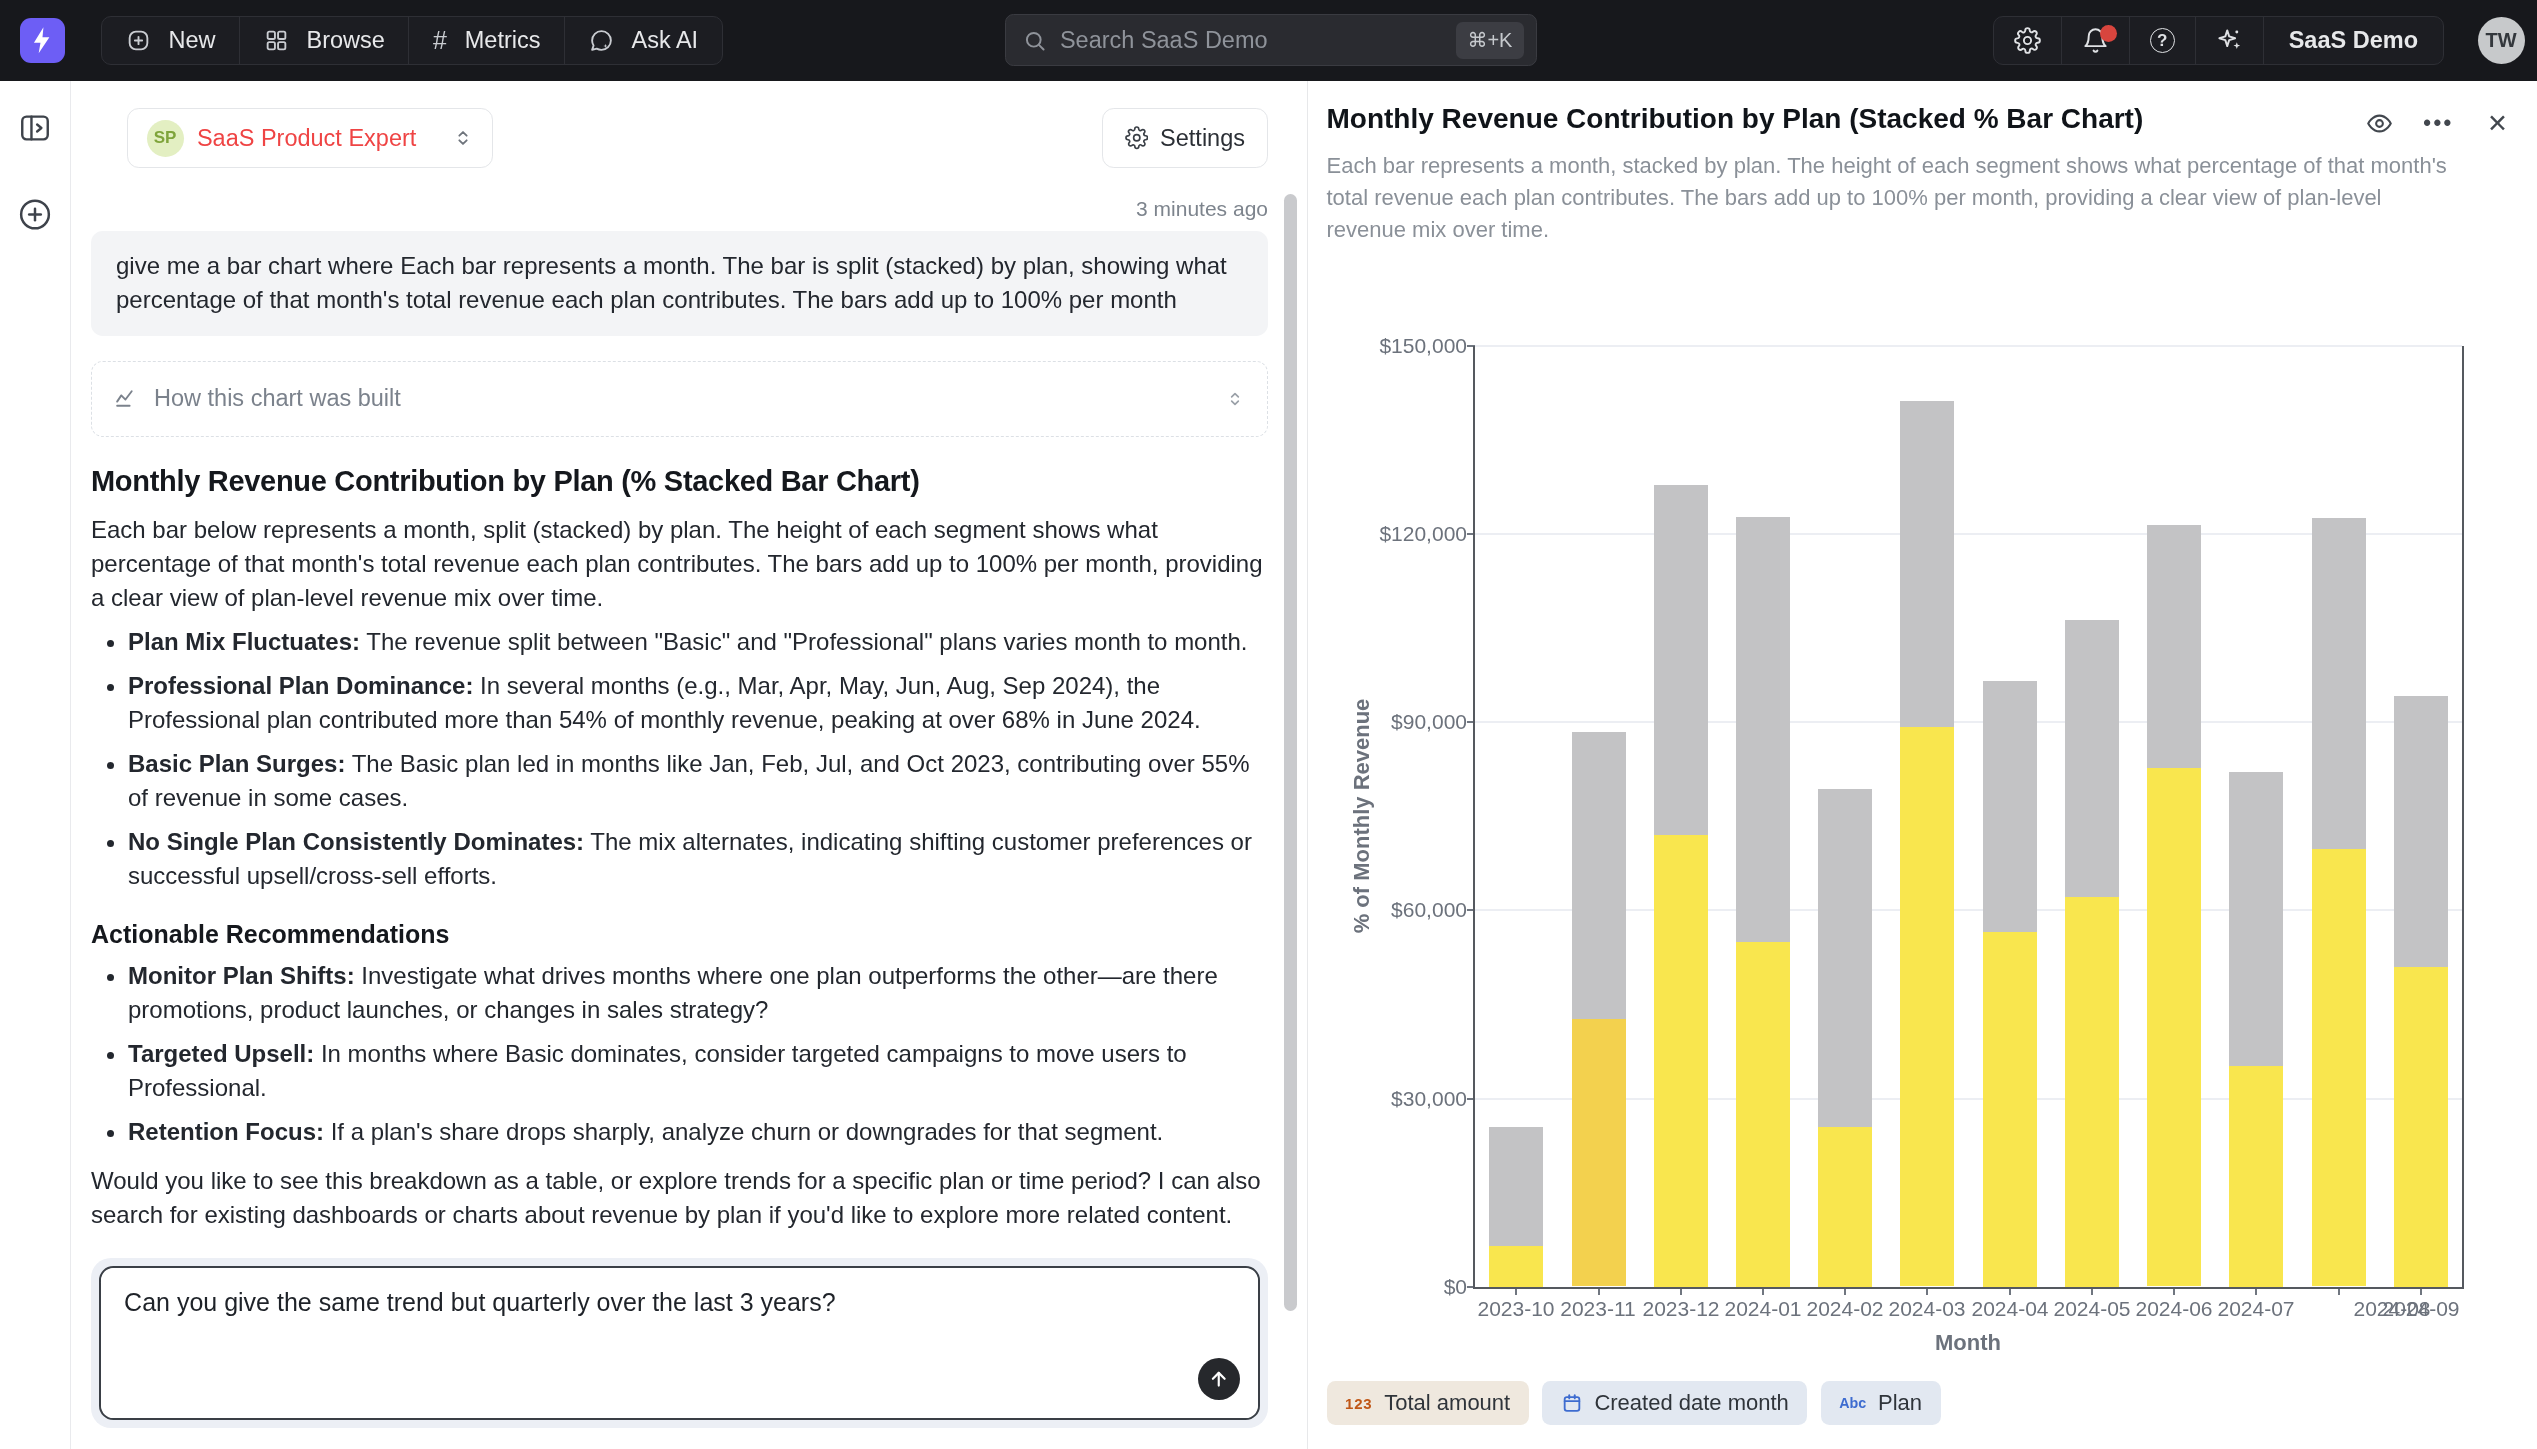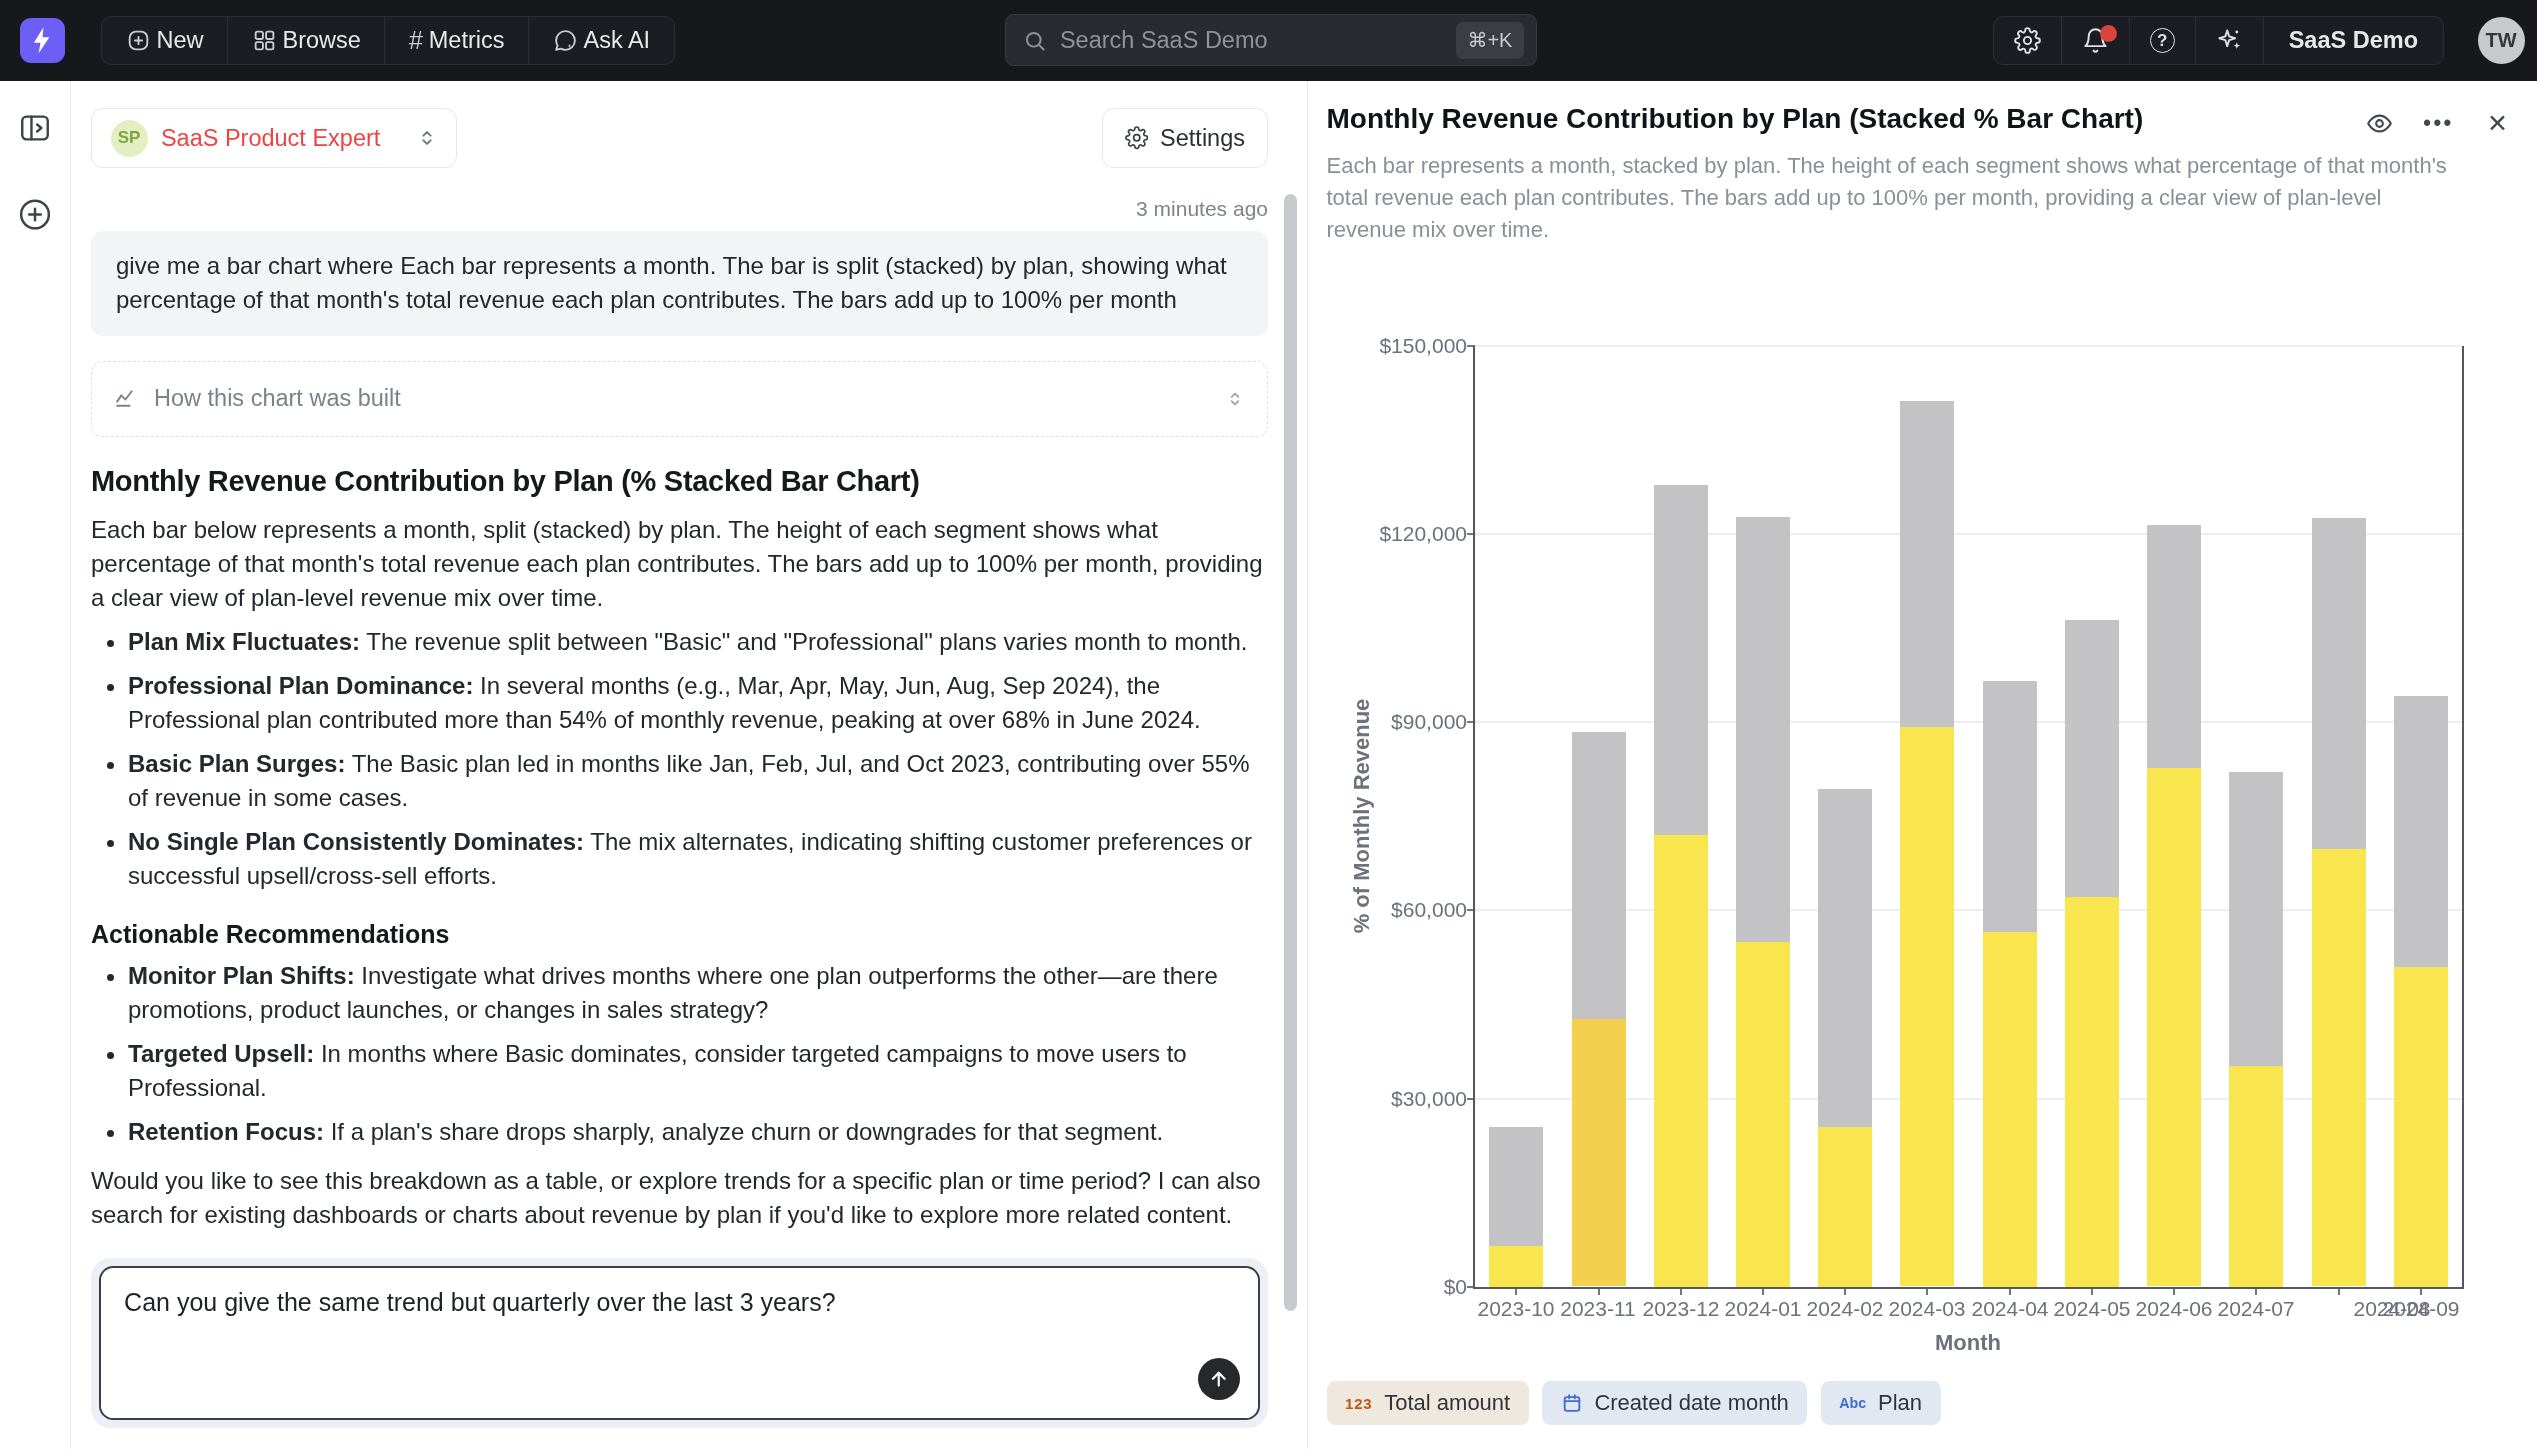--- a/index.html
+++ b/index.html
@@ -6,41 +6,41 @@
   html,body { width:2538px; height:1449px; }
   body { font-family:"Liberation Sans","DejaVu Sans",sans-serif; background:#fff; overflow:hidden; color:#23272E; }
   .screen { position:relative; width:2538px; height:1449px; }
 
   
   .navbar { position:absolute; left:0; top:0; width:2538px; height:81px; background:#17181C; display:flex; align-items:center; }
   .logo { position:absolute; left:20px; top:17.6px; width:45px; height:45px; border-radius:11px; background:#6D5EF5; display:flex; align-items:center; justify-content:center; cursor:pointer; }
   .nav-group { position:absolute; display:flex; align-items:stretch; height:49px; top:16px; border:0.8px solid #2E2F35; background:#1C1D22; border-radius:10px; overflow:hidden; }
   .nav-group-left { left:101px; }
   .nav-group-right { right:94px; }
-  .nav-item { display:flex; align-items:center; gap:6px; padding:0 23.5px; color:#E7E8EA; font-size:23.5px; cursor:pointer; border-right:0.8px solid #2E2F35; white-space:nowrap; }
+  .nav-item { display:flex; align-items:center; gap:18px; padding:0 23.5px; color:#E7E8EA; font-size:23.5px; cursor:pointer; border-right:0.8px solid #2E2F35; white-space:nowrap; }
   .nav-item:last-child { border-right:none; }
   .nav-item .hash { font-size:25px; color:#C9CCD1; }
   .icon-btn { display:flex; align-items:center; justify-content:center; padding:0 20px; border-right:0.8px solid #2E2F35; cursor:pointer; position:relative; }
   .icon-btn:last-child { border-right:none; }
   .badge-dot { position:absolute; top:8.4px; right:11.8px; width:17px; height:17px; border-radius:50%; background:#D8453E; }
   .help-circle { width:25px; height:25px; border:1.7px solid #DFE1E4; border-radius:50%; color:#DFE1E4; font-size:17px; font-weight:700; display:flex; align-items:center; justify-content:center; }
   .search { position:absolute; left:1005px; top:14.3px; width:532px; height:52px; background:#2A2B30; border:0.8px solid #3A3B41; border-radius:8.4px; display:flex; align-items:center; padding:0 11.8px 0 17px; }
   .search input { flex:1; background:transparent; border:none; outline:none; color:#fde047; font-size:23.5px; font-family:Liberation Sans, sans-serif; margin-left:13.4px; }
   .search input::placeholder { color:#8F939A; }
   .kbd { background:#3C3D43; color:#C6C9CD; border-radius:6.7px; font-size:20px; padding:6.7px 11.8px; }
   .workspace { color:#E7E8EA; font-size:23.5px; font-weight:600; padding:0 25px; display:flex; align-items:center; cursor:pointer; }
   .avatar { position:absolute; right:13.4px; top:17px; width:47px; height:47px; border-radius:50%; background:#C7C9CB; color:#33373C; font-size:20px; font-weight:700; display:flex; align-items:center; justify-content:center; cursor:pointer; }
 
   
   .rail { position:absolute; left:0; top:81px; width:71px; height:1369px; background:#fff; border-right:0.8px solid #E9EAED; }
   .rail .ricon { position:absolute; left:50%; transform:translateX(-50%); cursor:pointer; }
 
   
   .chat { position:absolute; left:71px; top:81px; width:1236px; height:1369px; background:#fff; padding:0 39px 0 20px; }
-  .chat-header { display:flex; justify-content:space-between; margin-top:27px; }
+  .chat-header { display:flex; justify-content:space-between; margin-top:27px;margin-left:36px; }
   .pill { display:flex; align-items:center; gap:13.4px; height:60px; border:0.8px solid #E4E6E9; border-radius:11.8px; padding:0 18.5px; cursor:pointer; background:#fff; }
   .sp-avatar { width:37px; height:37px; border-radius:50%; background:#E3EFC2; color:#7FA43B; font-size:17px; font-weight:700; display:flex; align-items:center; justify-content:center; }
   .pill .name { font-size:23.5px; color:#ef4444; }
   .settings-btn { display:flex; align-items:center; gap:11.8px; height:60px; border:0.8px solid #E4E6E9; border-radius:11.8px; padding:0 22px; font-size:23.5px; color:#2B2F35; cursor:pointer; background:#fff; }
   .timestamp { text-align:right; color:#7D848D; font-size:21px; margin-top:28.5px; }
   .bubble { margin-top:10px; background:#F3F4F6; border-radius:11.8px; padding:18.5px 25px; font-size:24px; line-height:34px; color:#23272E; }
   .how-built { margin-top:25px; height:76px; border:1.7px dashed #DCE0E5; border-radius:11.8px; display:flex; align-items:center; padding:0 22px; gap:15px; color:#7B828C; font-size:23.5px; cursor:pointer; }
   .how-built .grow { flex:1; }
   h1.md { margin-top:28.5px; font-size:29px; font-weight:700; color:#15181D; letter-spacing:-0.3px; }
   .chat p.body { margin-top:15px; font-size:24px; line-height:34px; color:#23272E; }

